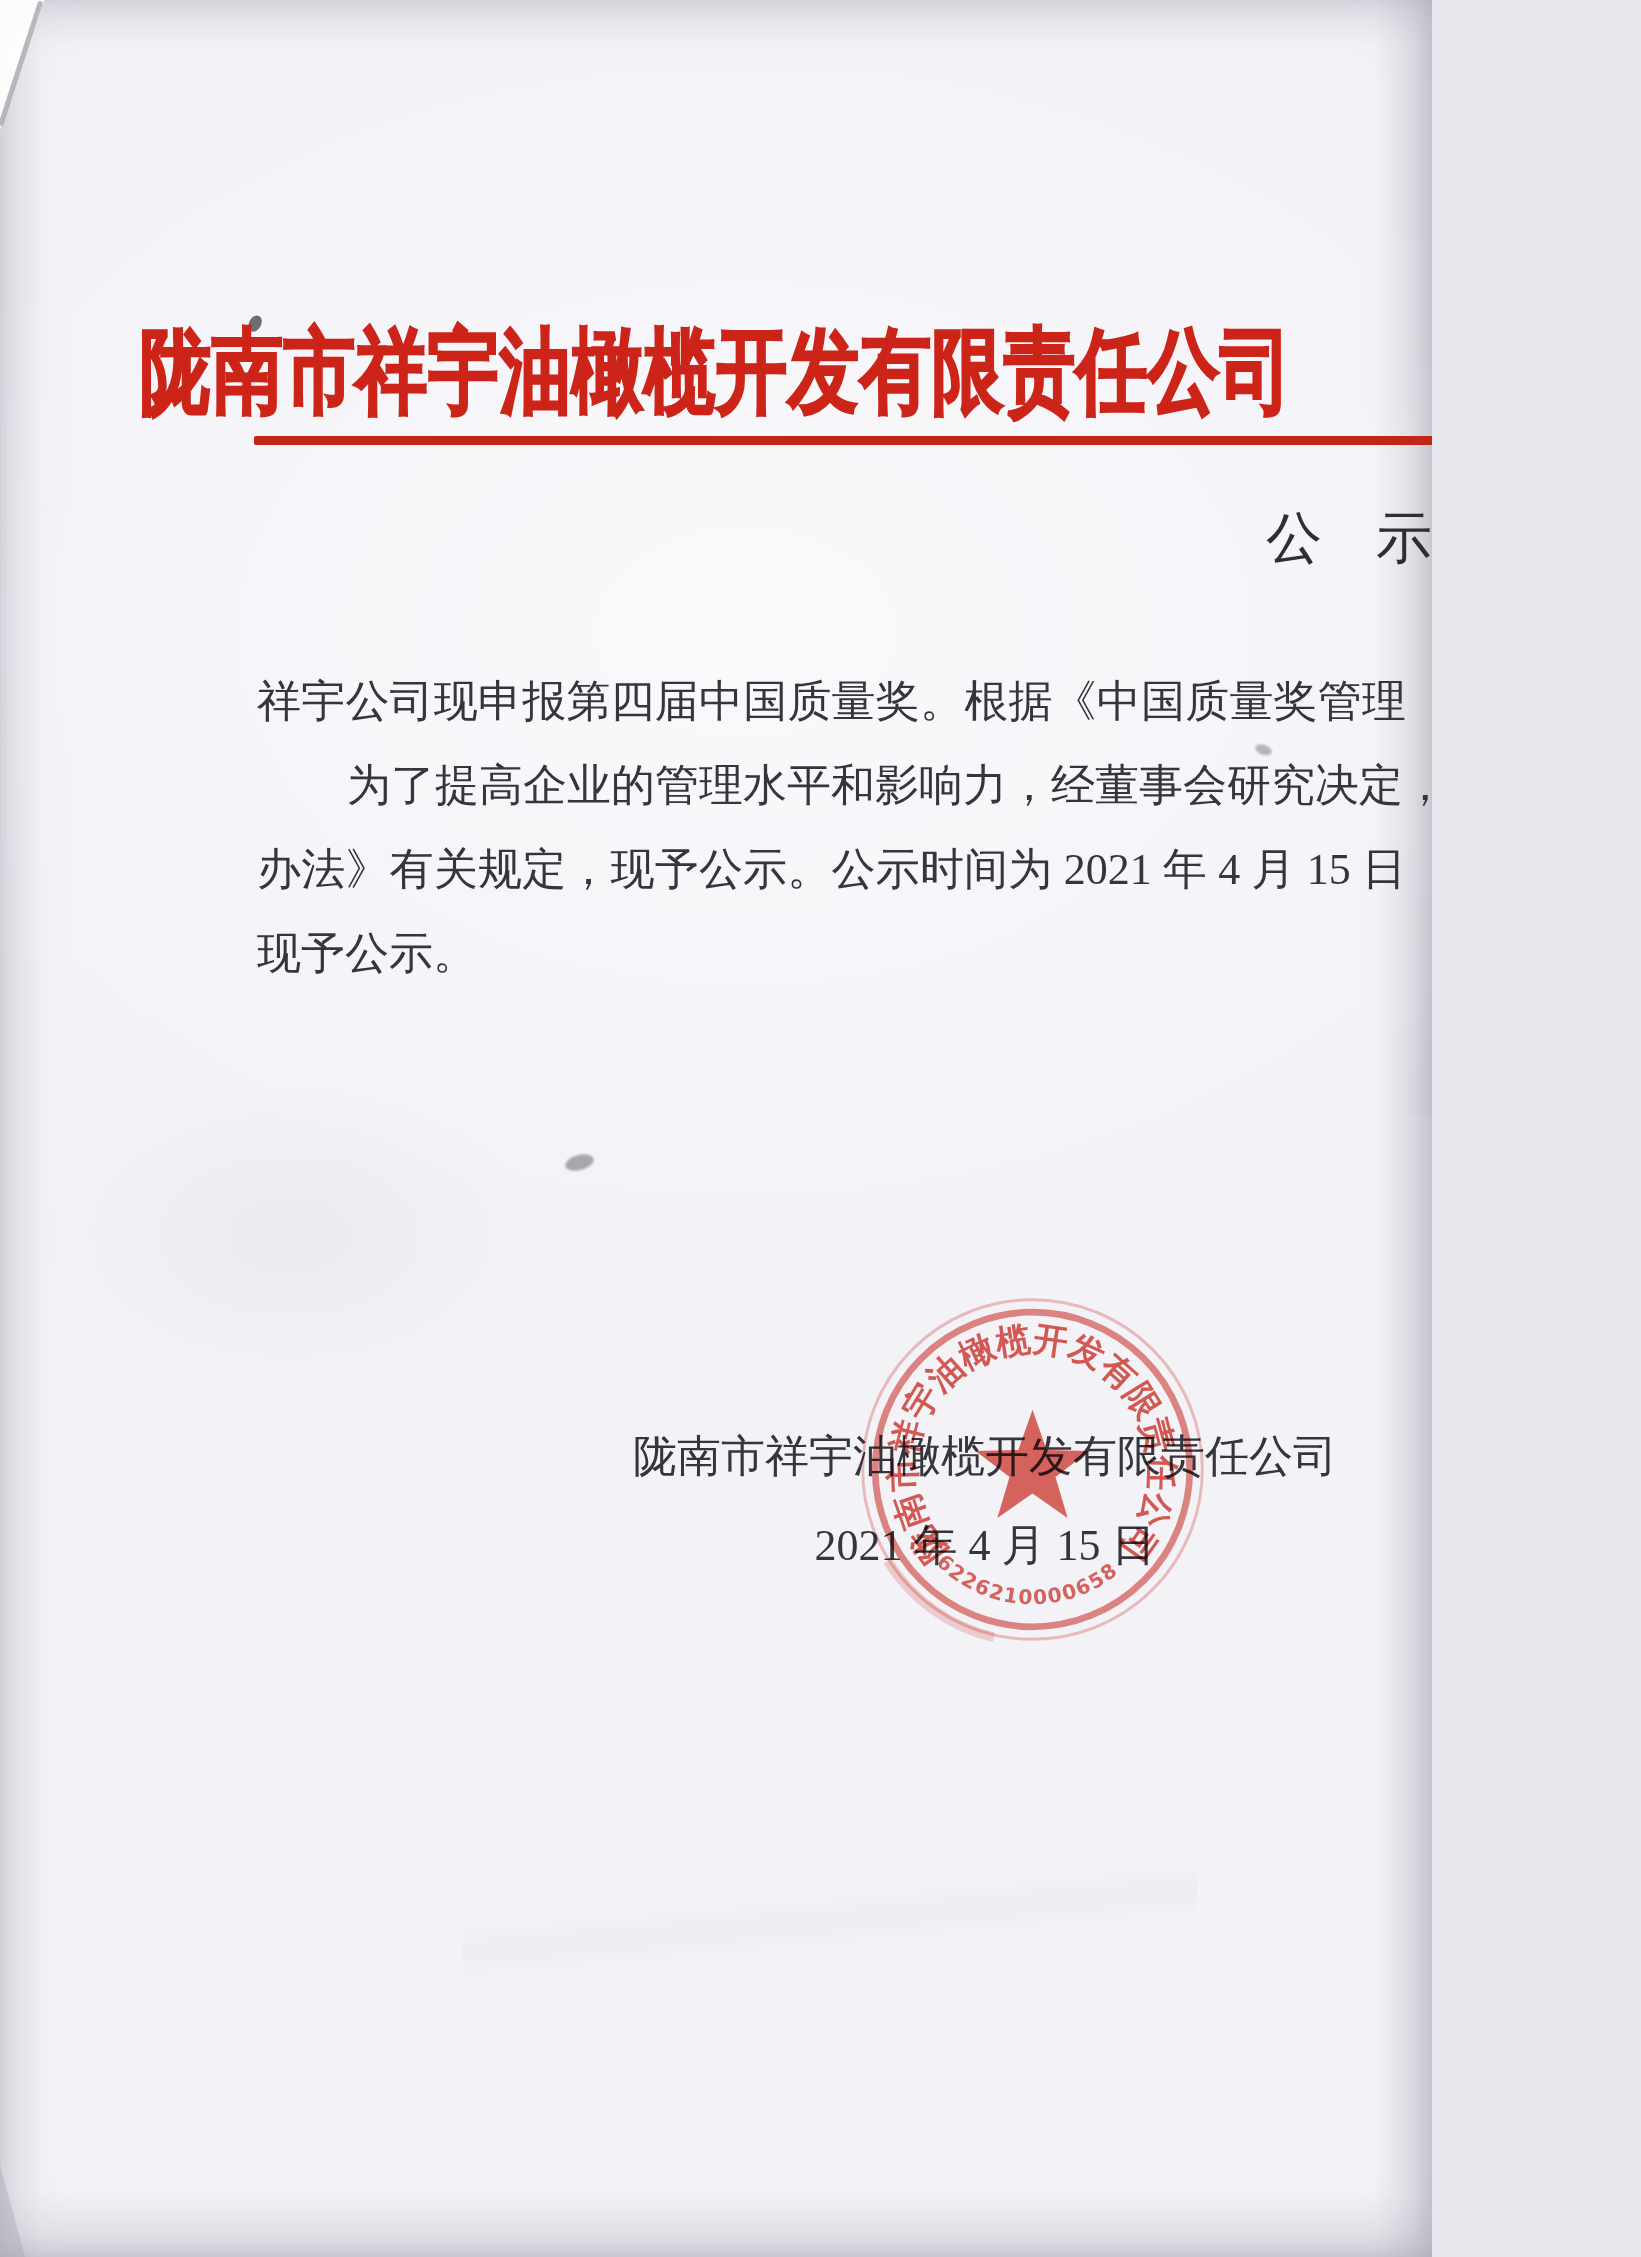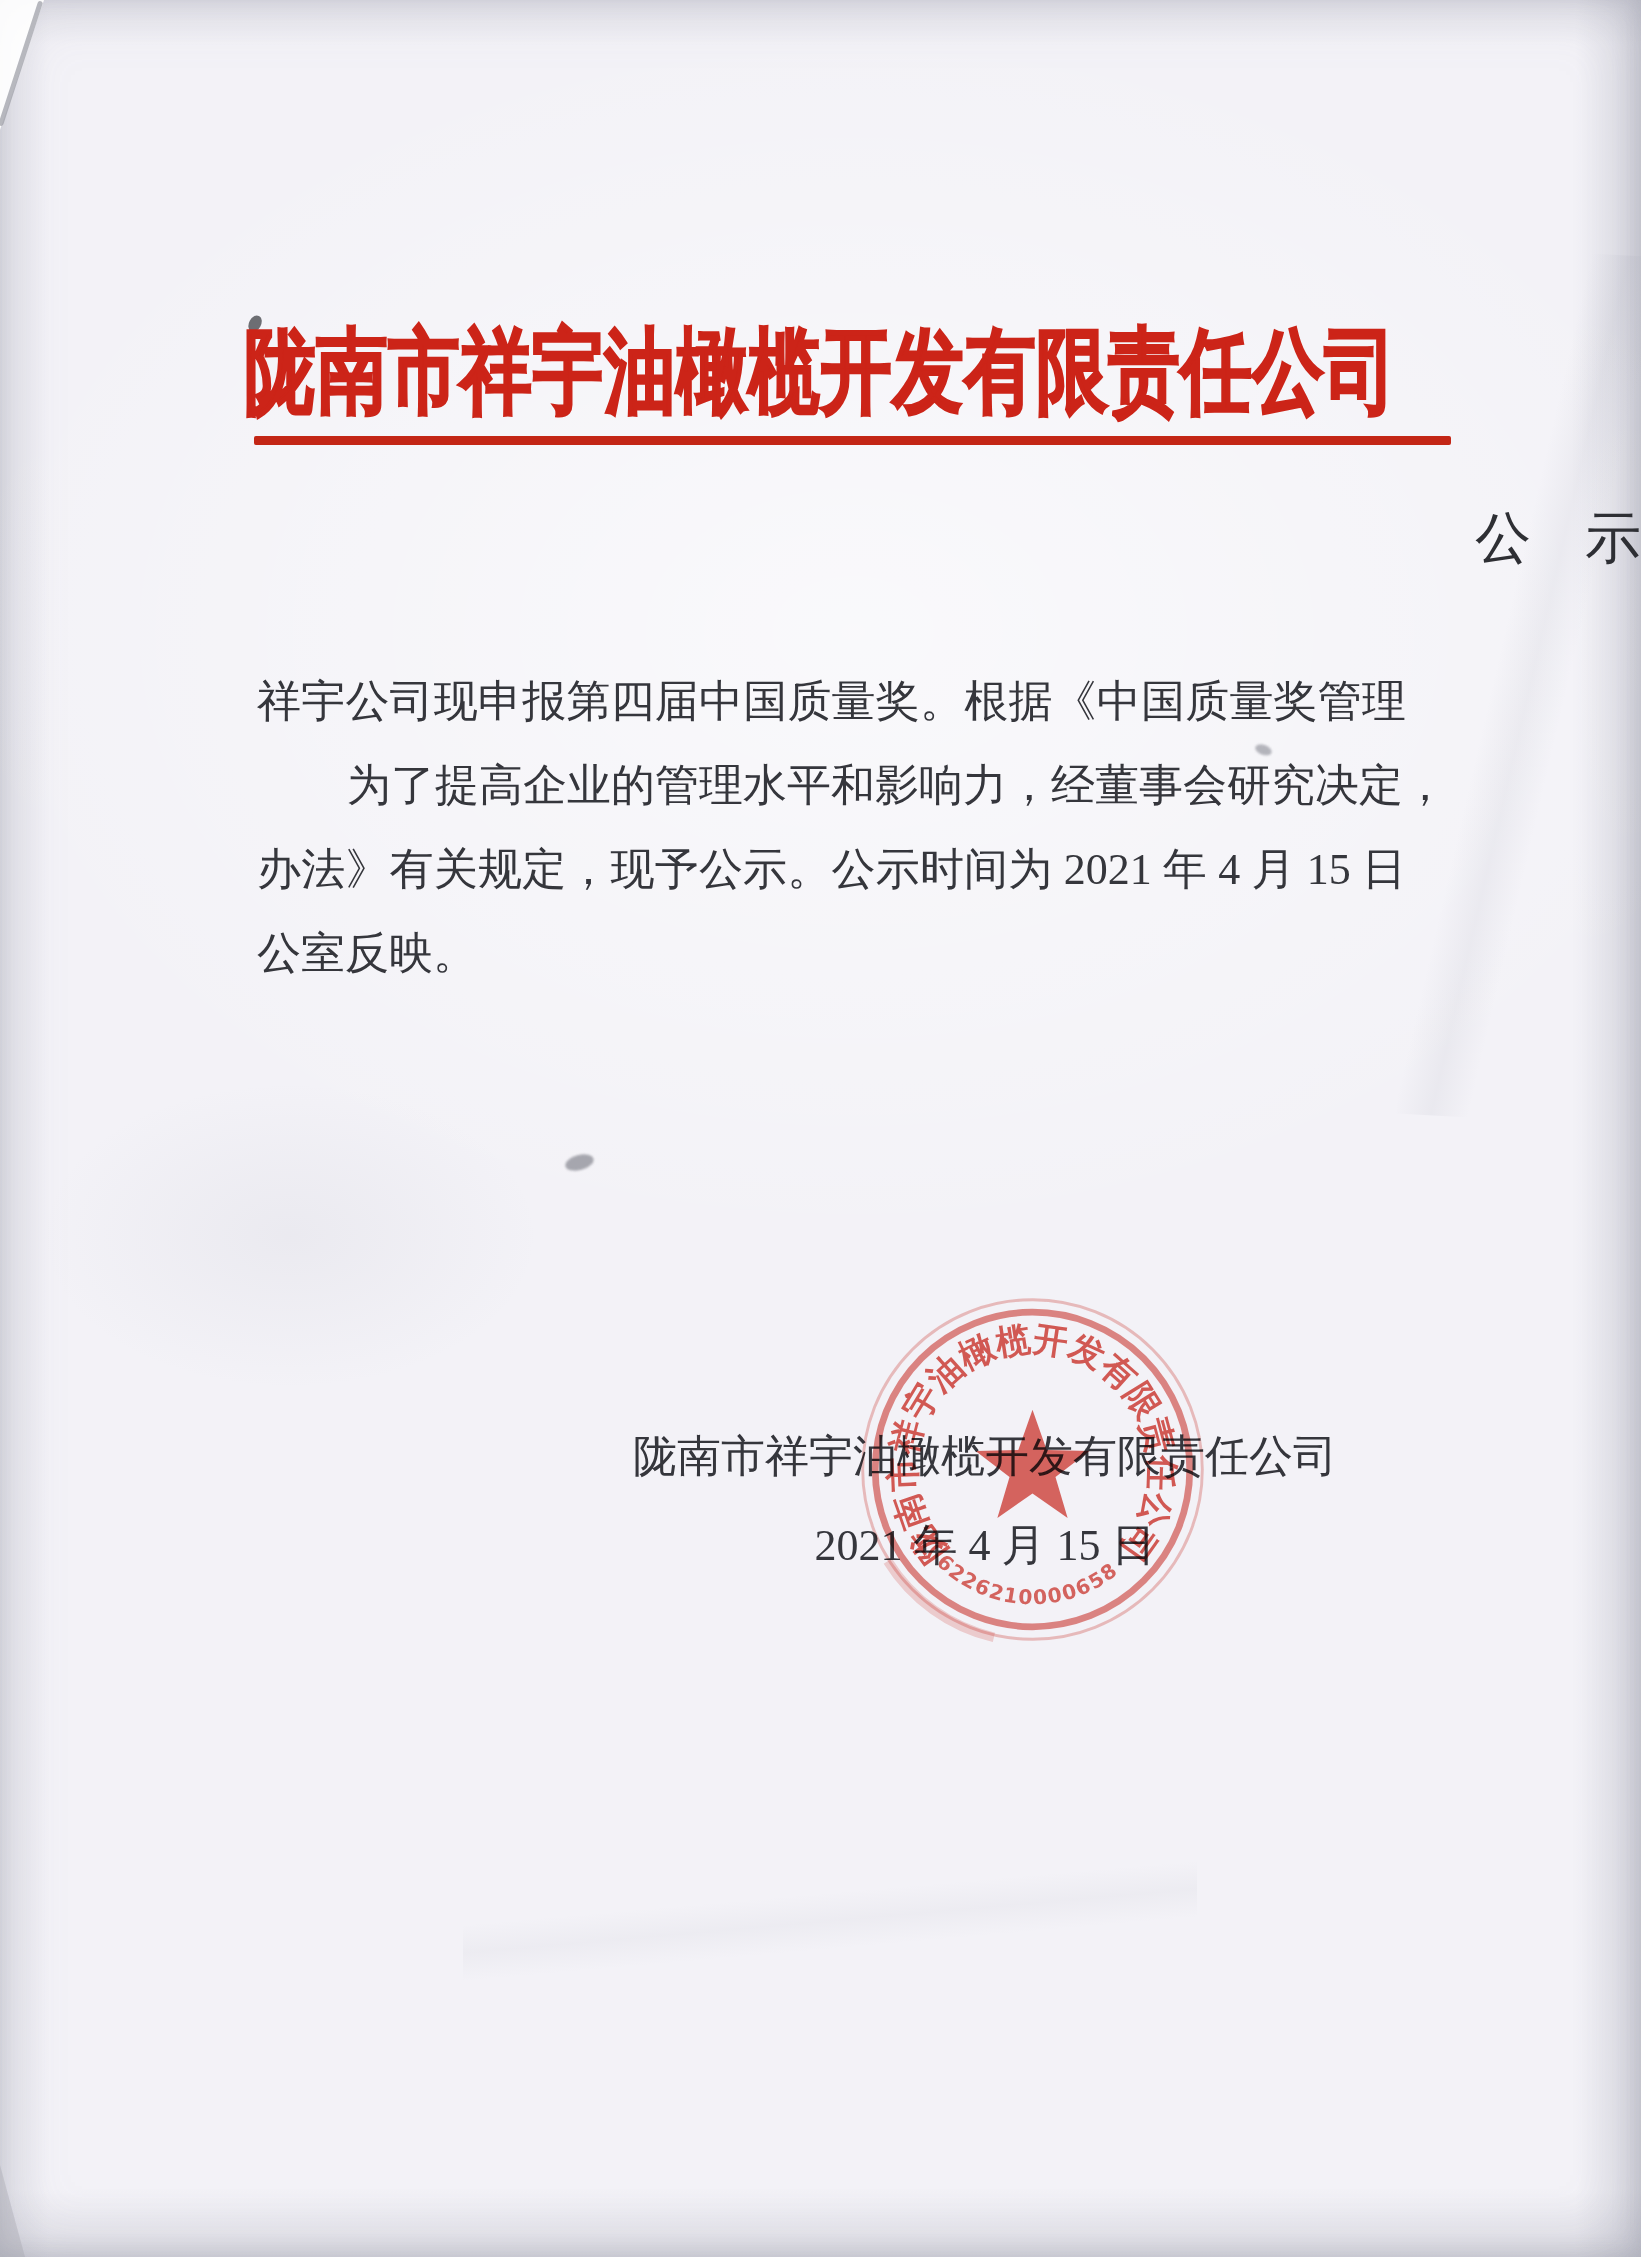--- a/index.html
+++ b/index.html
@@ -1,17 +1,17 @@
 <!DOCTYPE html>
 <html><head>
 <meta charset="utf-8">
 <style>
   html,body{margin:0;padding:0;background:#e7e8ee;}
   .page{
-    position:relative;width:1641px;height:2257px;overflow:hidden;
+    position:relative;width:1432px;height:2257px;overflow:hidden;
     font-family:"Liberation Serif","DejaVu Serif",serif;
     background:
       radial-gradient(ellipse 1255px 869px at 52% 28%, rgba(255,255,255,.55), rgba(255,255,255,0) 72%),
       linear-gradient(to right, rgba(165,168,182,.22) 0px, rgba(165,168,182,0) 3%, rgba(165,168,182,0) 96%, rgba(150,153,168,.28) 100%),
       linear-gradient(to bottom, rgba(170,172,186,.20) 0px, rgba(170,172,186,0) 2%, rgba(170,172,186,0) 97%, rgba(160,162,176,.24) 100%),
       #f3f2f7;
     box-shadow: inset 0 0 68px rgba(140,142,158,.22), inset -9.7px 0 21px rgba(135,138,152,.14), inset 0 -7.7px 17.4px rgba(135,138,152,.12);
   }
   .doc-title{
     position:absolute;top:326px;left:0;width:100%;text-align:center;
@@ -80,21 +80,21 @@
   <div class="title-underline"></div>
 
   <div class="notice-heading">
     <span class="ch1">公</span><span class="ch2">示</span>
   </div>
 
   <div class="doc-body">
     <div class="line">祥宇公司现申报第四届中国质量奖。根据《中国质量奖管理</div>
     <div class="line indent">为了提高企业的管理水平和影响力，经董事会研究决定，</div>
     <div class="line">办法》有关规定，现予公示。公示时间为 2021 年 4 月 15 日</div>
-    <div class="line last">公室反映。</div>
+    <div class="line last">现予公示。</div>
   </div>
 
   <div class="signature-block">
     <div class="sig-line">陇南市祥宇油橄榄开发有限责任公司</div>
     <div class="sig-line">2021 年 4 月 15 日</div>
   </div>
 
   <svg class="seal" viewBox="-185 -185 370 370">
     <g fill="none" stroke="#d4372e">
       <circle r="176" stroke-width="3" opacity="0.32"></circle>

